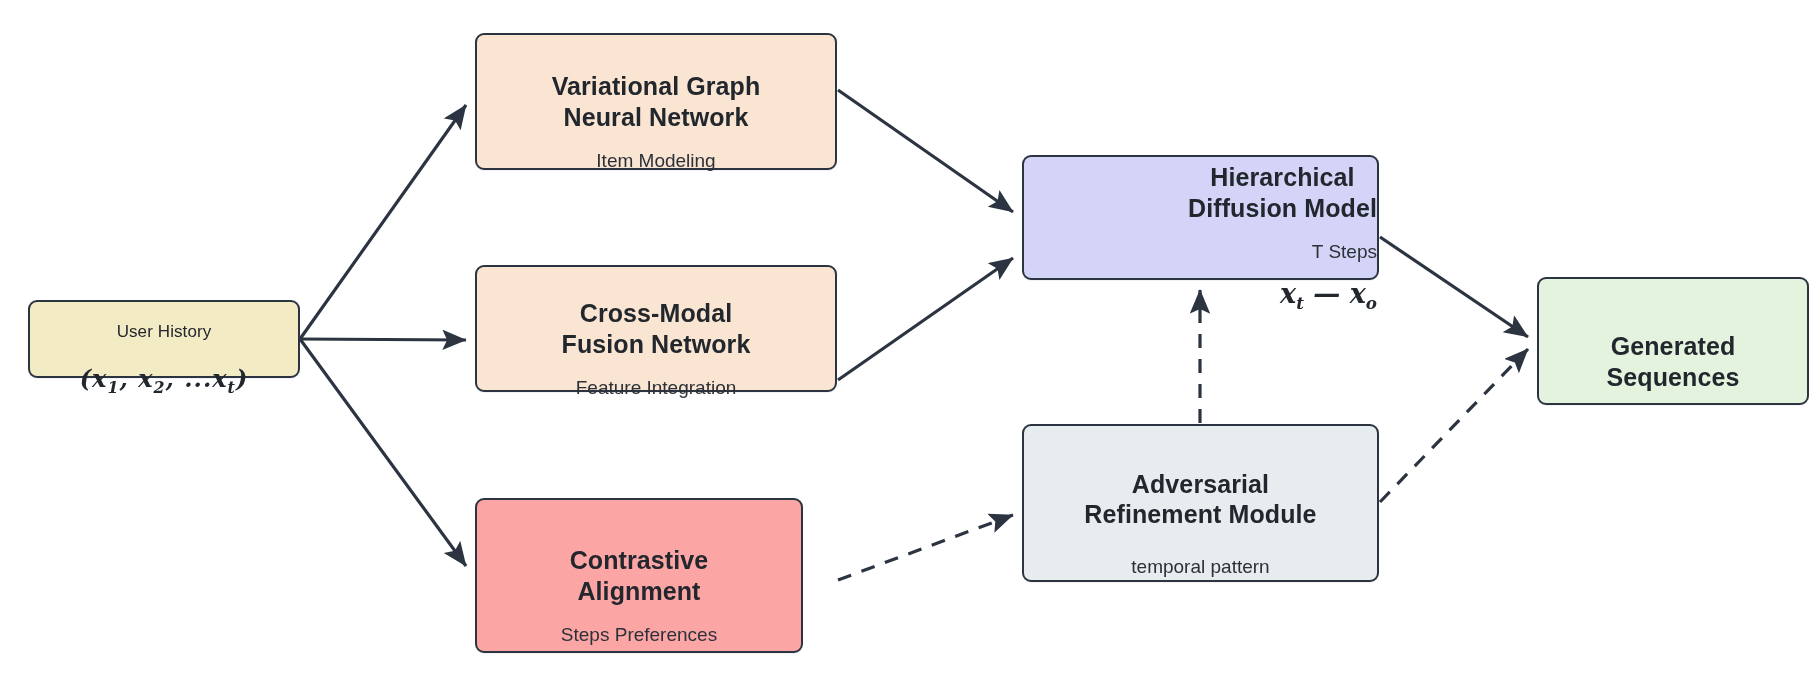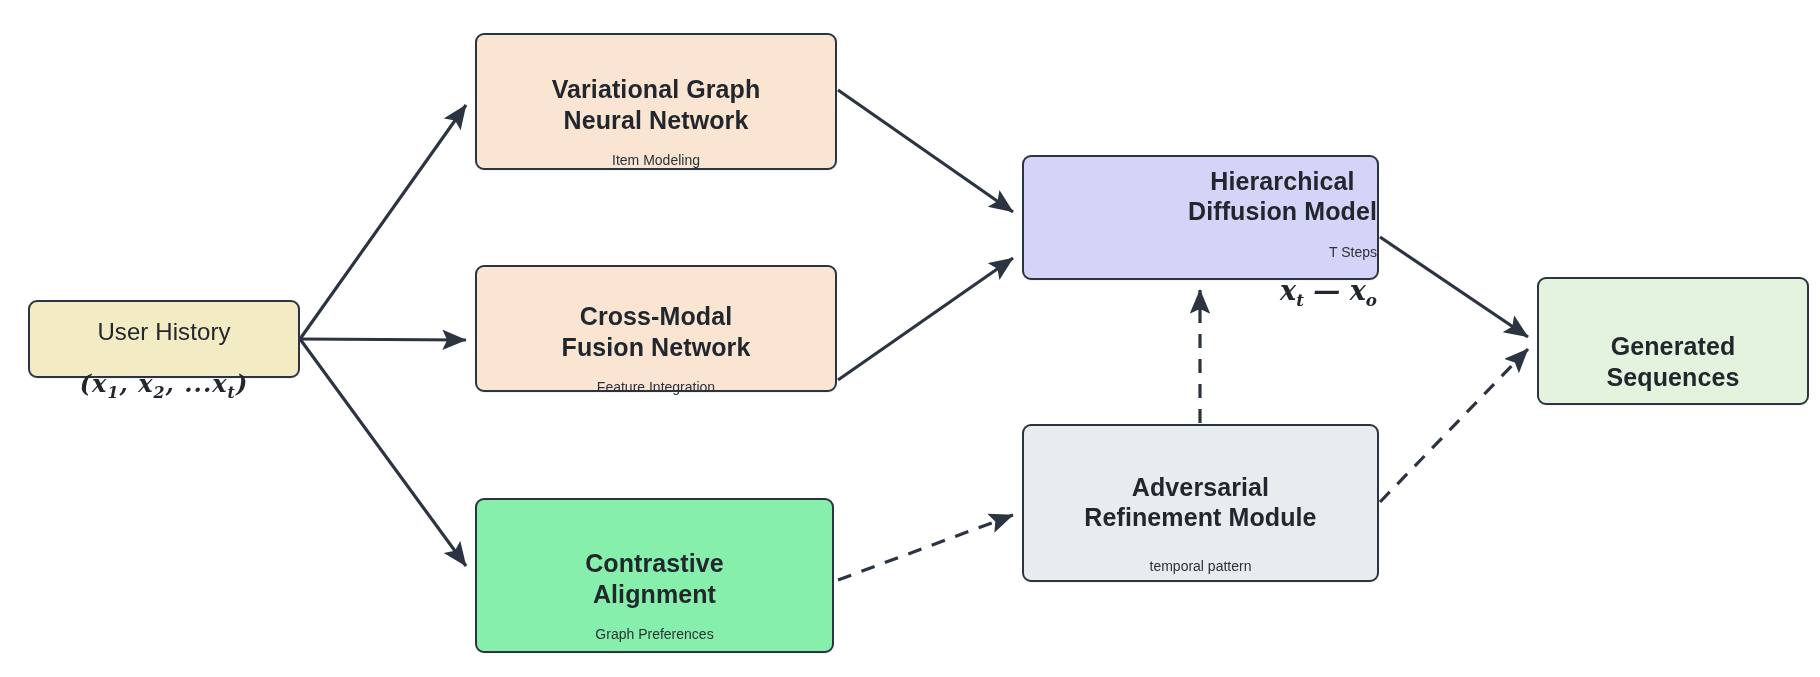--- a/index.html
+++ b/index.html
@@ -41,21 +41,21 @@
   .node-title {
     font-weight: bold;
     font-size: 25px;
     line-height: 1.22;
     letter-spacing: 0.1px;
     white-space: pre-line;
     margin-top: 41px;
   }
   .node-sub {
     font-weight: normal;
-    font-size: 14px;
+    font-size: 19px;
     line-height: 1.25;
     margin-top: 17px;
     color: #2c3138;
     white-space: pre-line;
   }
   .node-math {
     font-family: "DejaVu Serif", serif;
     font-style: italic;
     font-weight: bold;
     font-size: 24px;
@@ -77,33 +77,33 @@
   .math-line .sub {
     font-size: 0.62em;
     vertical-align: sub;
   }
 
   
   #node-user-history {
     left: 28px; top: 300px; width: 272px; height: 78px;
     background: #f2ebc4;
   }
-  #node-user-history .node-title { font-weight: normal; font-size: 24px; }
+  #node-user-history .node-title { font-weight: normal; font-size: 17px; }
 
   #node-vgnn {
     left: 475px; top: 33px; width: 362px; height: 137px;
     background: #fae5d3;
   }
   #node-cmfn {
     left: 475px; top: 265px; width: 362px; height: 127px;
     background: #fae5d3;
   }
   #node-contrastive {
-    left: 475px; top: 498px; width: 359px; height: 155px;
-    background: #86efac;
+    left: 475px; top: 498px; width: 328px; height: 155px;
+    background: #fca5a5;
   }
   #node-diffusion {
     left: 1022px; top: 155px; width: 357px; height: 125px;
     background: #d3d4f7;
     align-items: flex-end;
   }
   #node-adversarial {
     left: 1022px; top: 424px; width: 357px; height: 158px;
     background: #e7ecef;
     gap: 8px;
@@ -160,21 +160,21 @@
 
   <div class="node" id="node-cmfn">
     <div class="node-title">Cross-Modal
 Fusion Network</div>
     <div class="node-sub">Feature Integration</div>
   </div>
 
   <div class="node" id="node-contrastive">
     <div class="node-title">Contrastive
 Alignment</div>
-    <div class="node-sub">Graph Preferences</div>
+    <div class="node-sub">Steps Preferences</div>
   </div>
 
   <div class="node" id="node-diffusion">
     <div class="node-title">Hierarchical
 Diffusion Model</div>
     <div class="node-sub">T Steps</div>
     <div class="math-line">
       <span>x</span><span class="sub">t</span><span>  —  </span><span>x</span><span class="sub">o</span>
     </div>
   </div>

